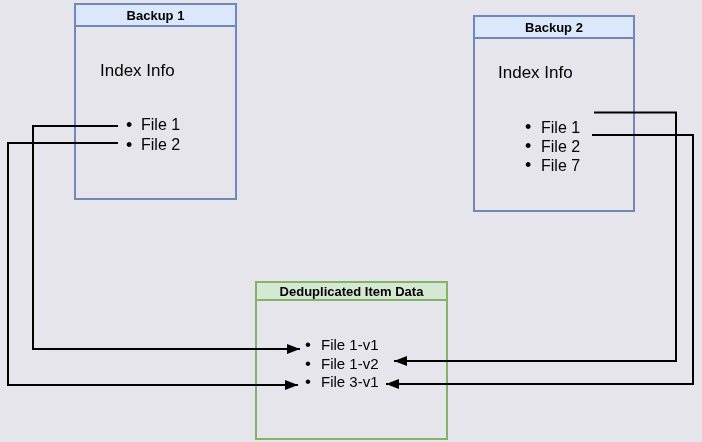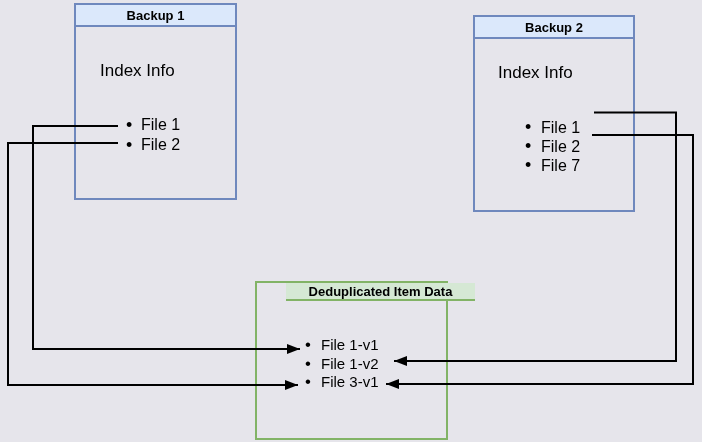--- a/index.html
+++ b/index.html
@@ -33,21 +33,20 @@
     border-bottom:2px solid var(--blue-border);
     background:var(--blue-fill);
     display:flex;align-items:center;justify-content:center;
     font-size:13px;font-weight:bold;
     white-space:nowrap;
   }
   .panel.green .panel-title{
     height:18px;
     border-bottom-color:var(--green-border);
     background:var(--green-fill);
-    margin-left:29px;
   }
   .index-label{
     position:absolute;
     font-size:17px;
     line-height:20px;
     white-space:nowrap;
   }
   ul.file-list{
     position:absolute;
     margin:0;padding:0;list-style:none;

